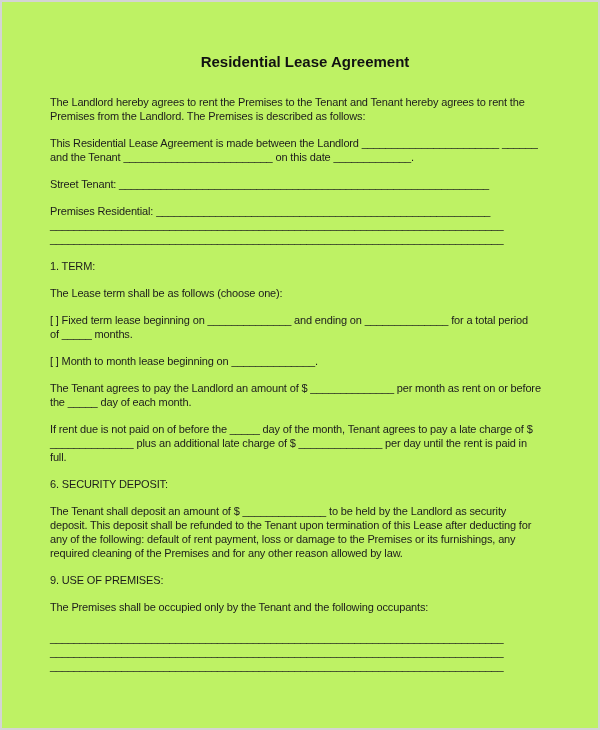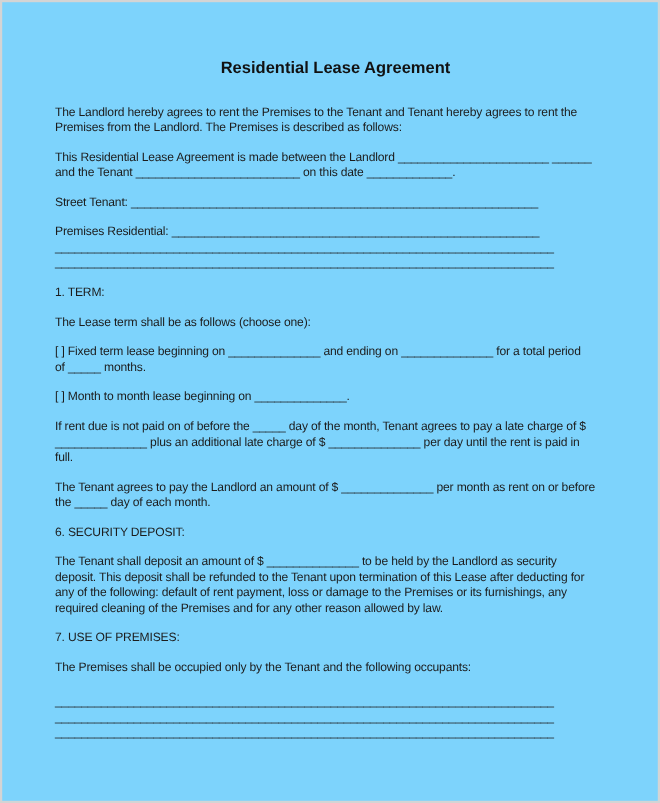--- a/index.html
+++ b/index.html
@@ -1,21 +1,21 @@
 <!DOCTYPE html>
 <html><head>
 <meta charset="utf-8">
 <style>
   html, body { margin: 0; padding: 0; background: #ffffff; }
   .page {
     position: relative;
     width: 600px;
     height: 730px;
     box-sizing: border-box;
-    background: #7dd3fc;
+    background: #bef264;
     border: 2px solid #d4d4d4;
     padding: 50px 38px 0 48px;
     overflow: hidden;
     font-family: "Liberation Sans", sans-serif;
     font-size: 11px;
     line-height: 14px;
     letter-spacing: -0.15px;
     color: #1c1c1c;
   }
   .doc-title {
@@ -63,35 +63,35 @@
   <p class="para heading">1. TERM:</p>
 
   <p class="para">The Lease term shall be as follows (choose one):</p>
 
   <p class="para">[ ] Fixed term lease beginning on ______________ and ending on ______________ for a total period
 of _____ months.</p>
 
   <p class="para">[ ] Month to month lease beginning on ______________.</p>
 
 
+  <p class="para">The Tenant agrees to pay the Landlord an amount of $ ______________ per month as rent on or before
+the _____ day of each month.</p>
+
   <p class="para">If rent due is not paid on of before the _____ day of the month, Tenant agrees to pay a late charge of $
 ______________ plus an additional late charge of $ ______________ per day until the rent is paid in
 full.</p>
-
-  <p class="para">The Tenant agrees to pay the Landlord an amount of $ ______________ per month as rent on or before
-the _____ day of each month.</p>
 
   <p class="para heading">6. SECURITY DEPOSIT:</p>
 
   <p class="para">The Tenant shall deposit an amount of $ ______________ to be held by the Landlord as security
 deposit. This deposit shall be refunded to the Tenant upon termination of this Lease after deducting for
 any of the following: default of rent payment, loss or damage to the Premises or its furnishings, any
 required cleaning of the Premises and for any other reason allowed by law.</p>
 
-  <p class="para heading">7. USE OF PREMISES:</p>
+  <p class="para heading">9. USE OF PREMISES:</p>
 
   <p class="para tight">The Premises shall be occupied only by the Tenant and the following occupants:</p>
 
   <p class="para blank-lines">____________________________________________________________________________
 ____________________________________________________________________________
 ____________________________________________________________________________</p>
 
 </div>
 
 </body></html>

